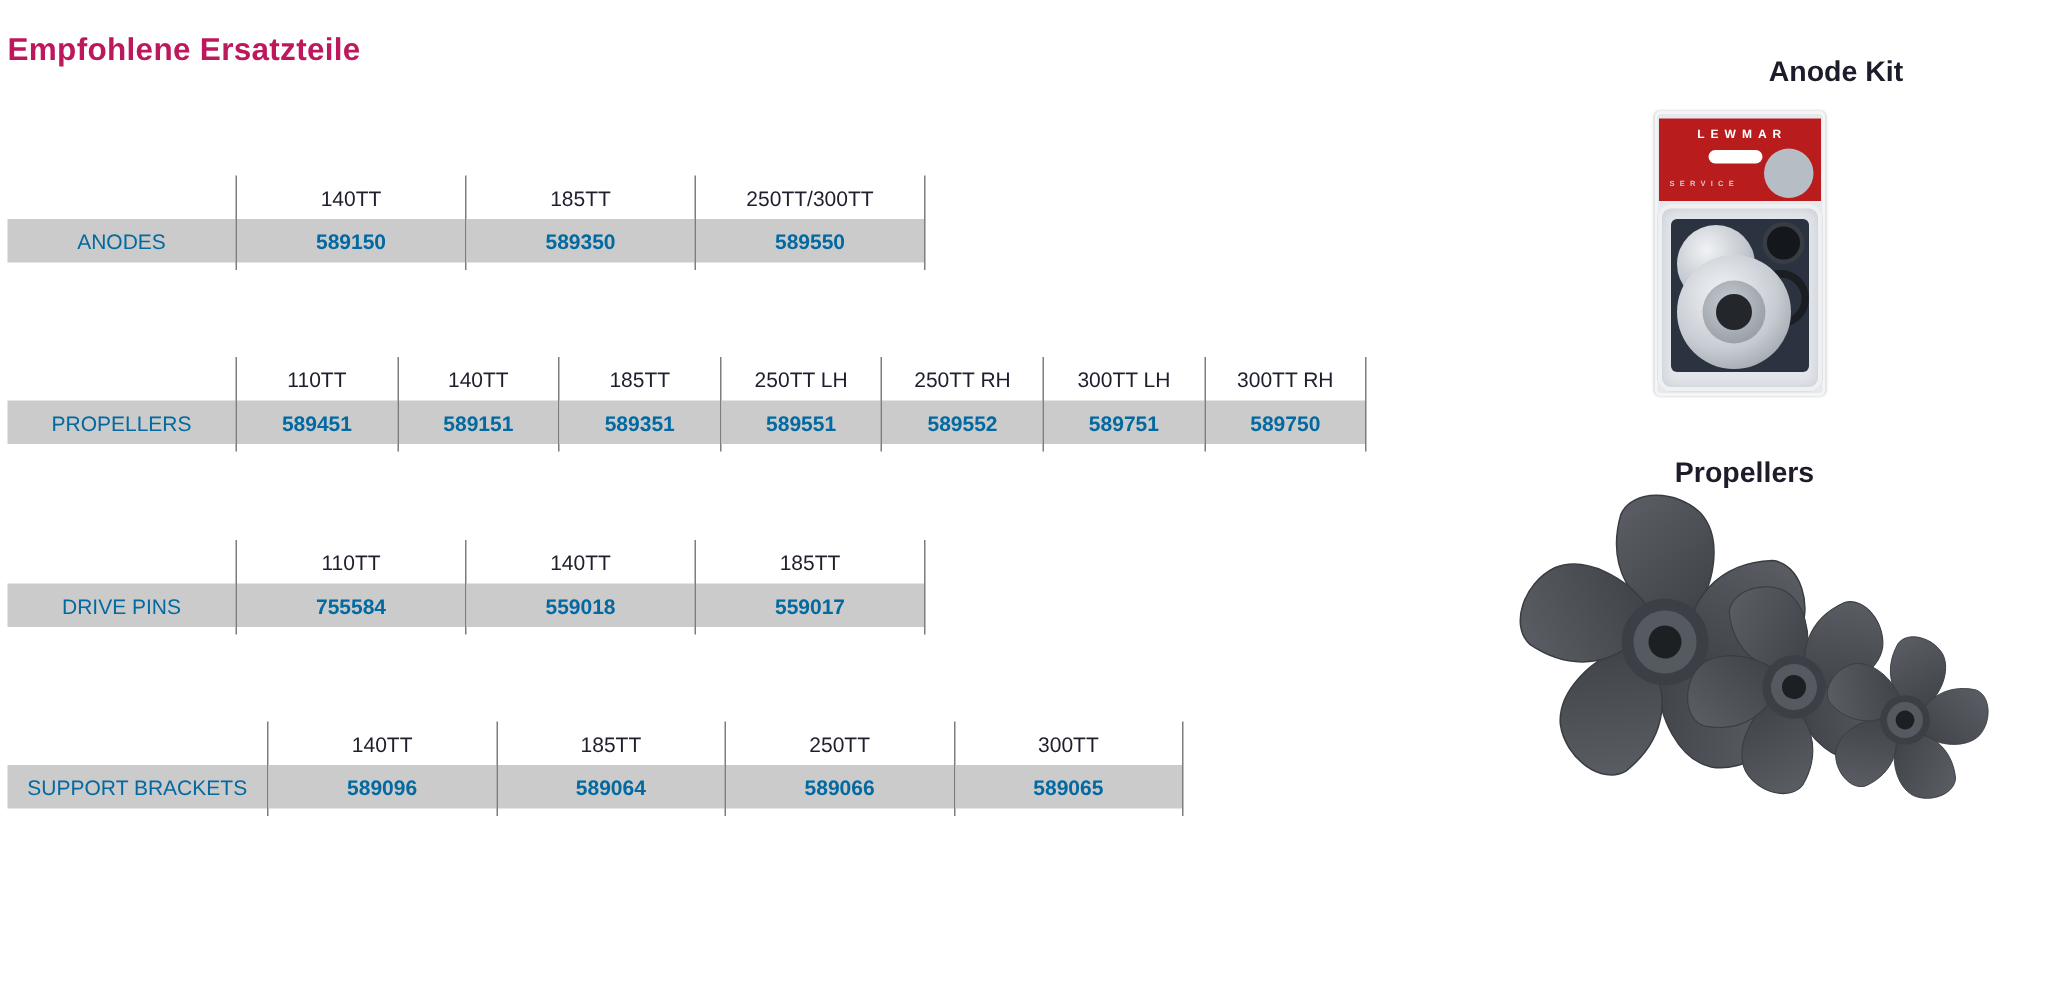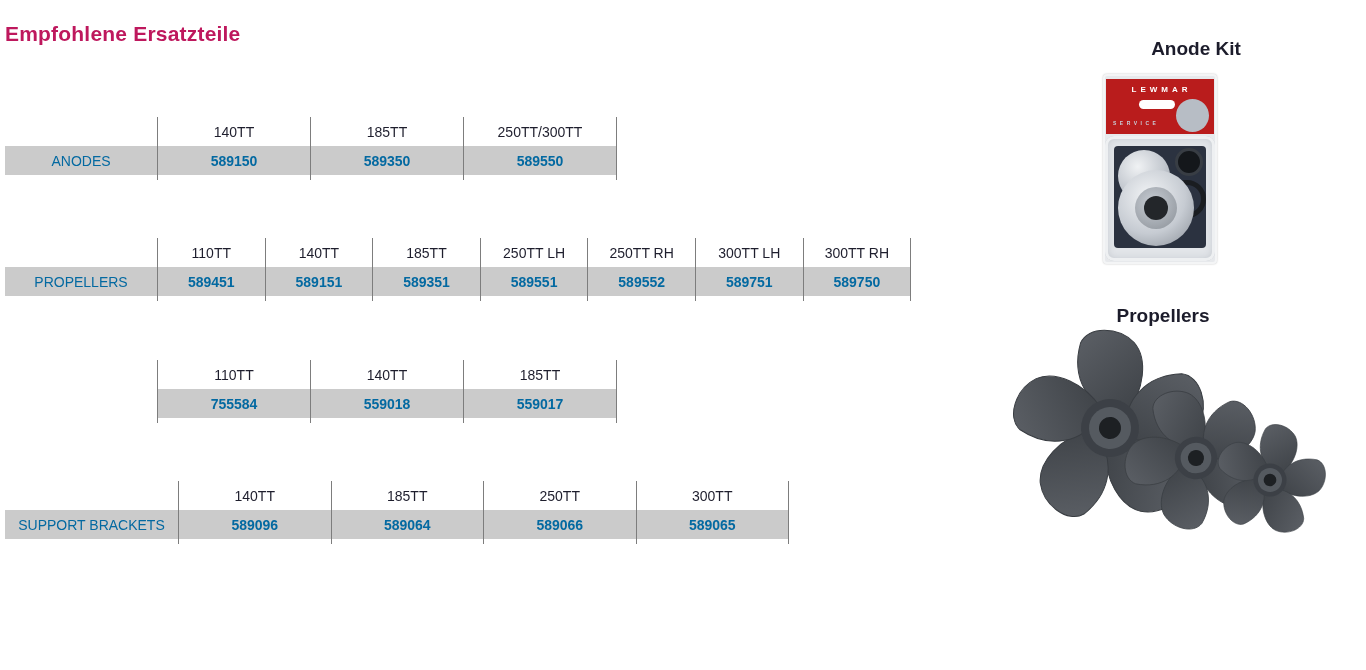--- a/index.html
+++ b/index.html
@@ -26,21 +26,21 @@
   .dcell {
     height:29px; background:#cbcbcb; display:flex; align-items:center; justify-content:center;
     font-size:14px; font-weight:bold; color:#0369a1; white-space:nowrap;
   }
   .dcell.label { font-weight:normal; }
 
   
   .side-heading {
     position:absolute; text-align:center; font-size:19px; font-weight:bold; color:#1c1c2b;
   }
-  #anode-kit-heading { left:1131px; top:38px; width:130px; }
+  #anode-kit-heading { left:1159px; top:38px; width:130px; }
   #propellers-heading { left:1078px; top:305px; width:170px; }
 
   
   .package {
     position:absolute; left:1103px; top:74px; width:114px; height:190px;
     background:#e7e9ec; border-radius:4px;
     box-shadow: inset 0 0 0 2px #f4f5f6, 0 0 2px rgba(0,0,0,0.25);
   }
   .pkg-header {
     position:absolute; left:3px; top:5px; right:3px; height:55px; background:#b91c1c;
@@ -149,20 +149,21 @@
       <div class="col">
         <div class="hcell">300TT RH</div>
         <div class="dcell">589750</div>
       </div>
       <div class="col edge"></div>
     </div>
 
   <div class="spare-table" style="left:5px; top:360px; --labelw:152px; --colw:153px;">
       <div class="col label-col">
         <div class="hcell"></div>
+        <div class="dcell label">DRIVE PINS</div>
       </div>
       <div class="col">
         <div class="hcell">110TT</div>
         <div class="dcell">755584</div>
       </div>
       <div class="col">
         <div class="hcell">140TT</div>
         <div class="dcell">559018</div>
       </div>
       <div class="col">

